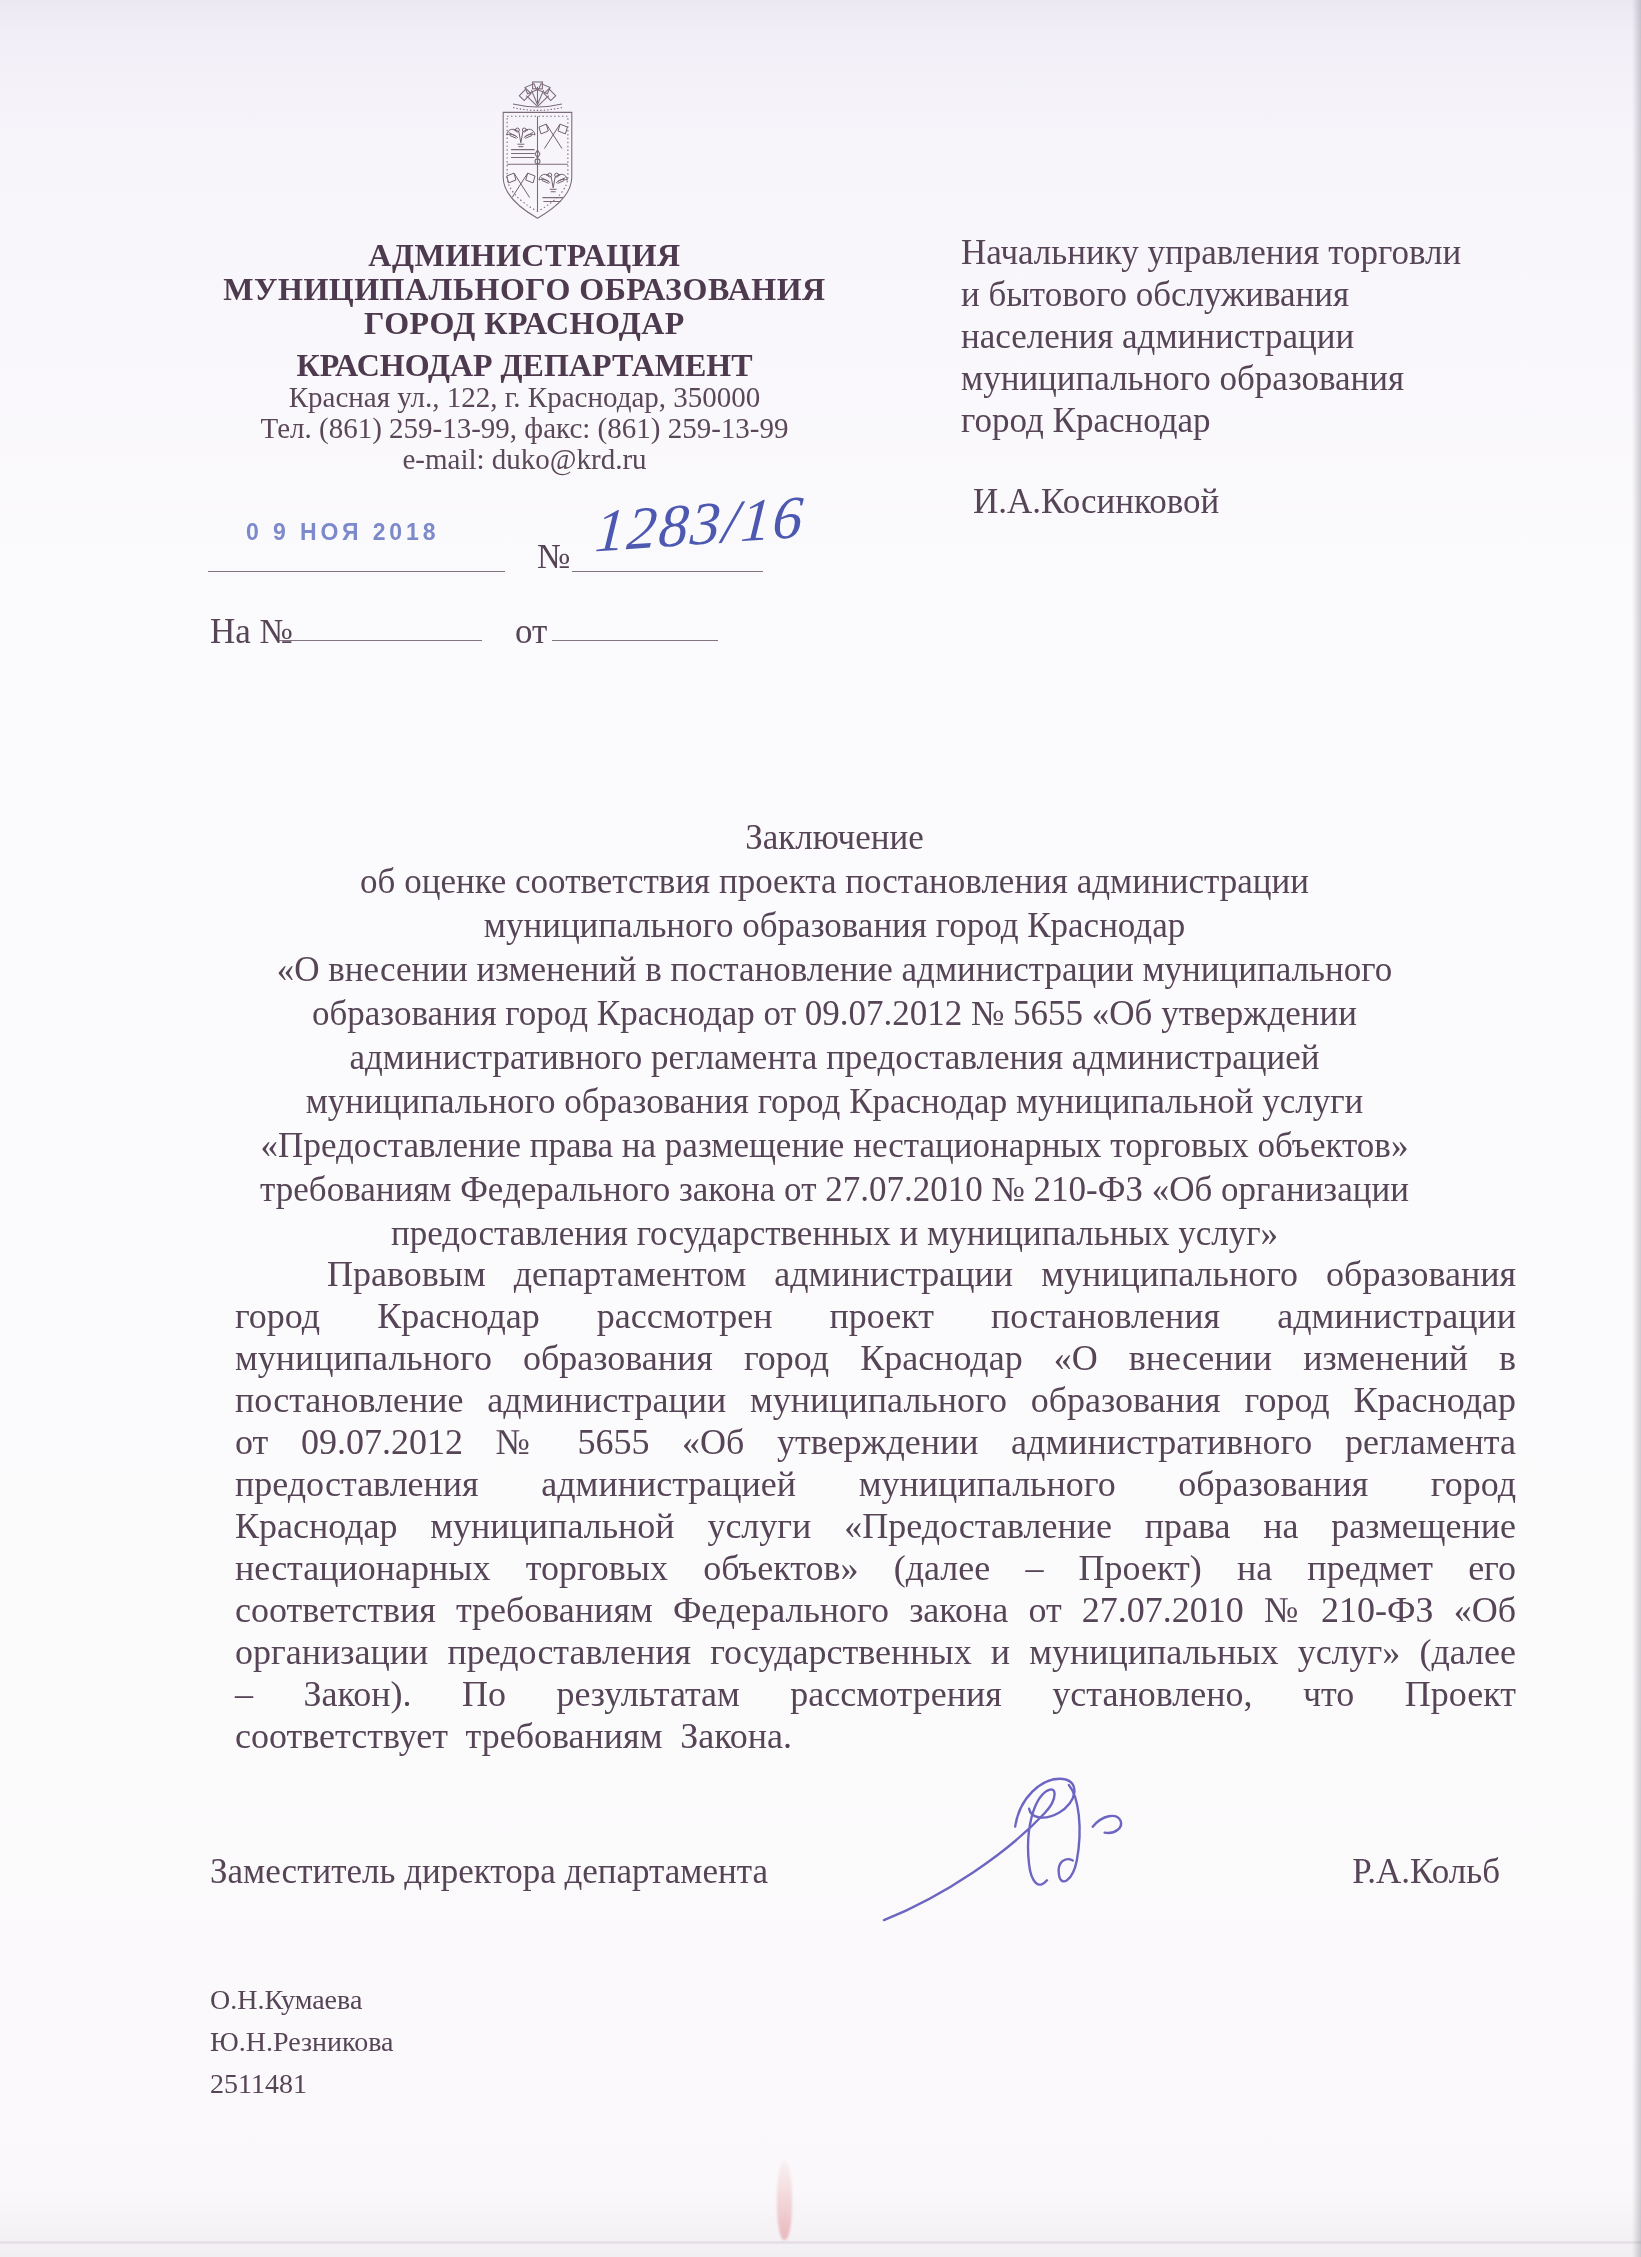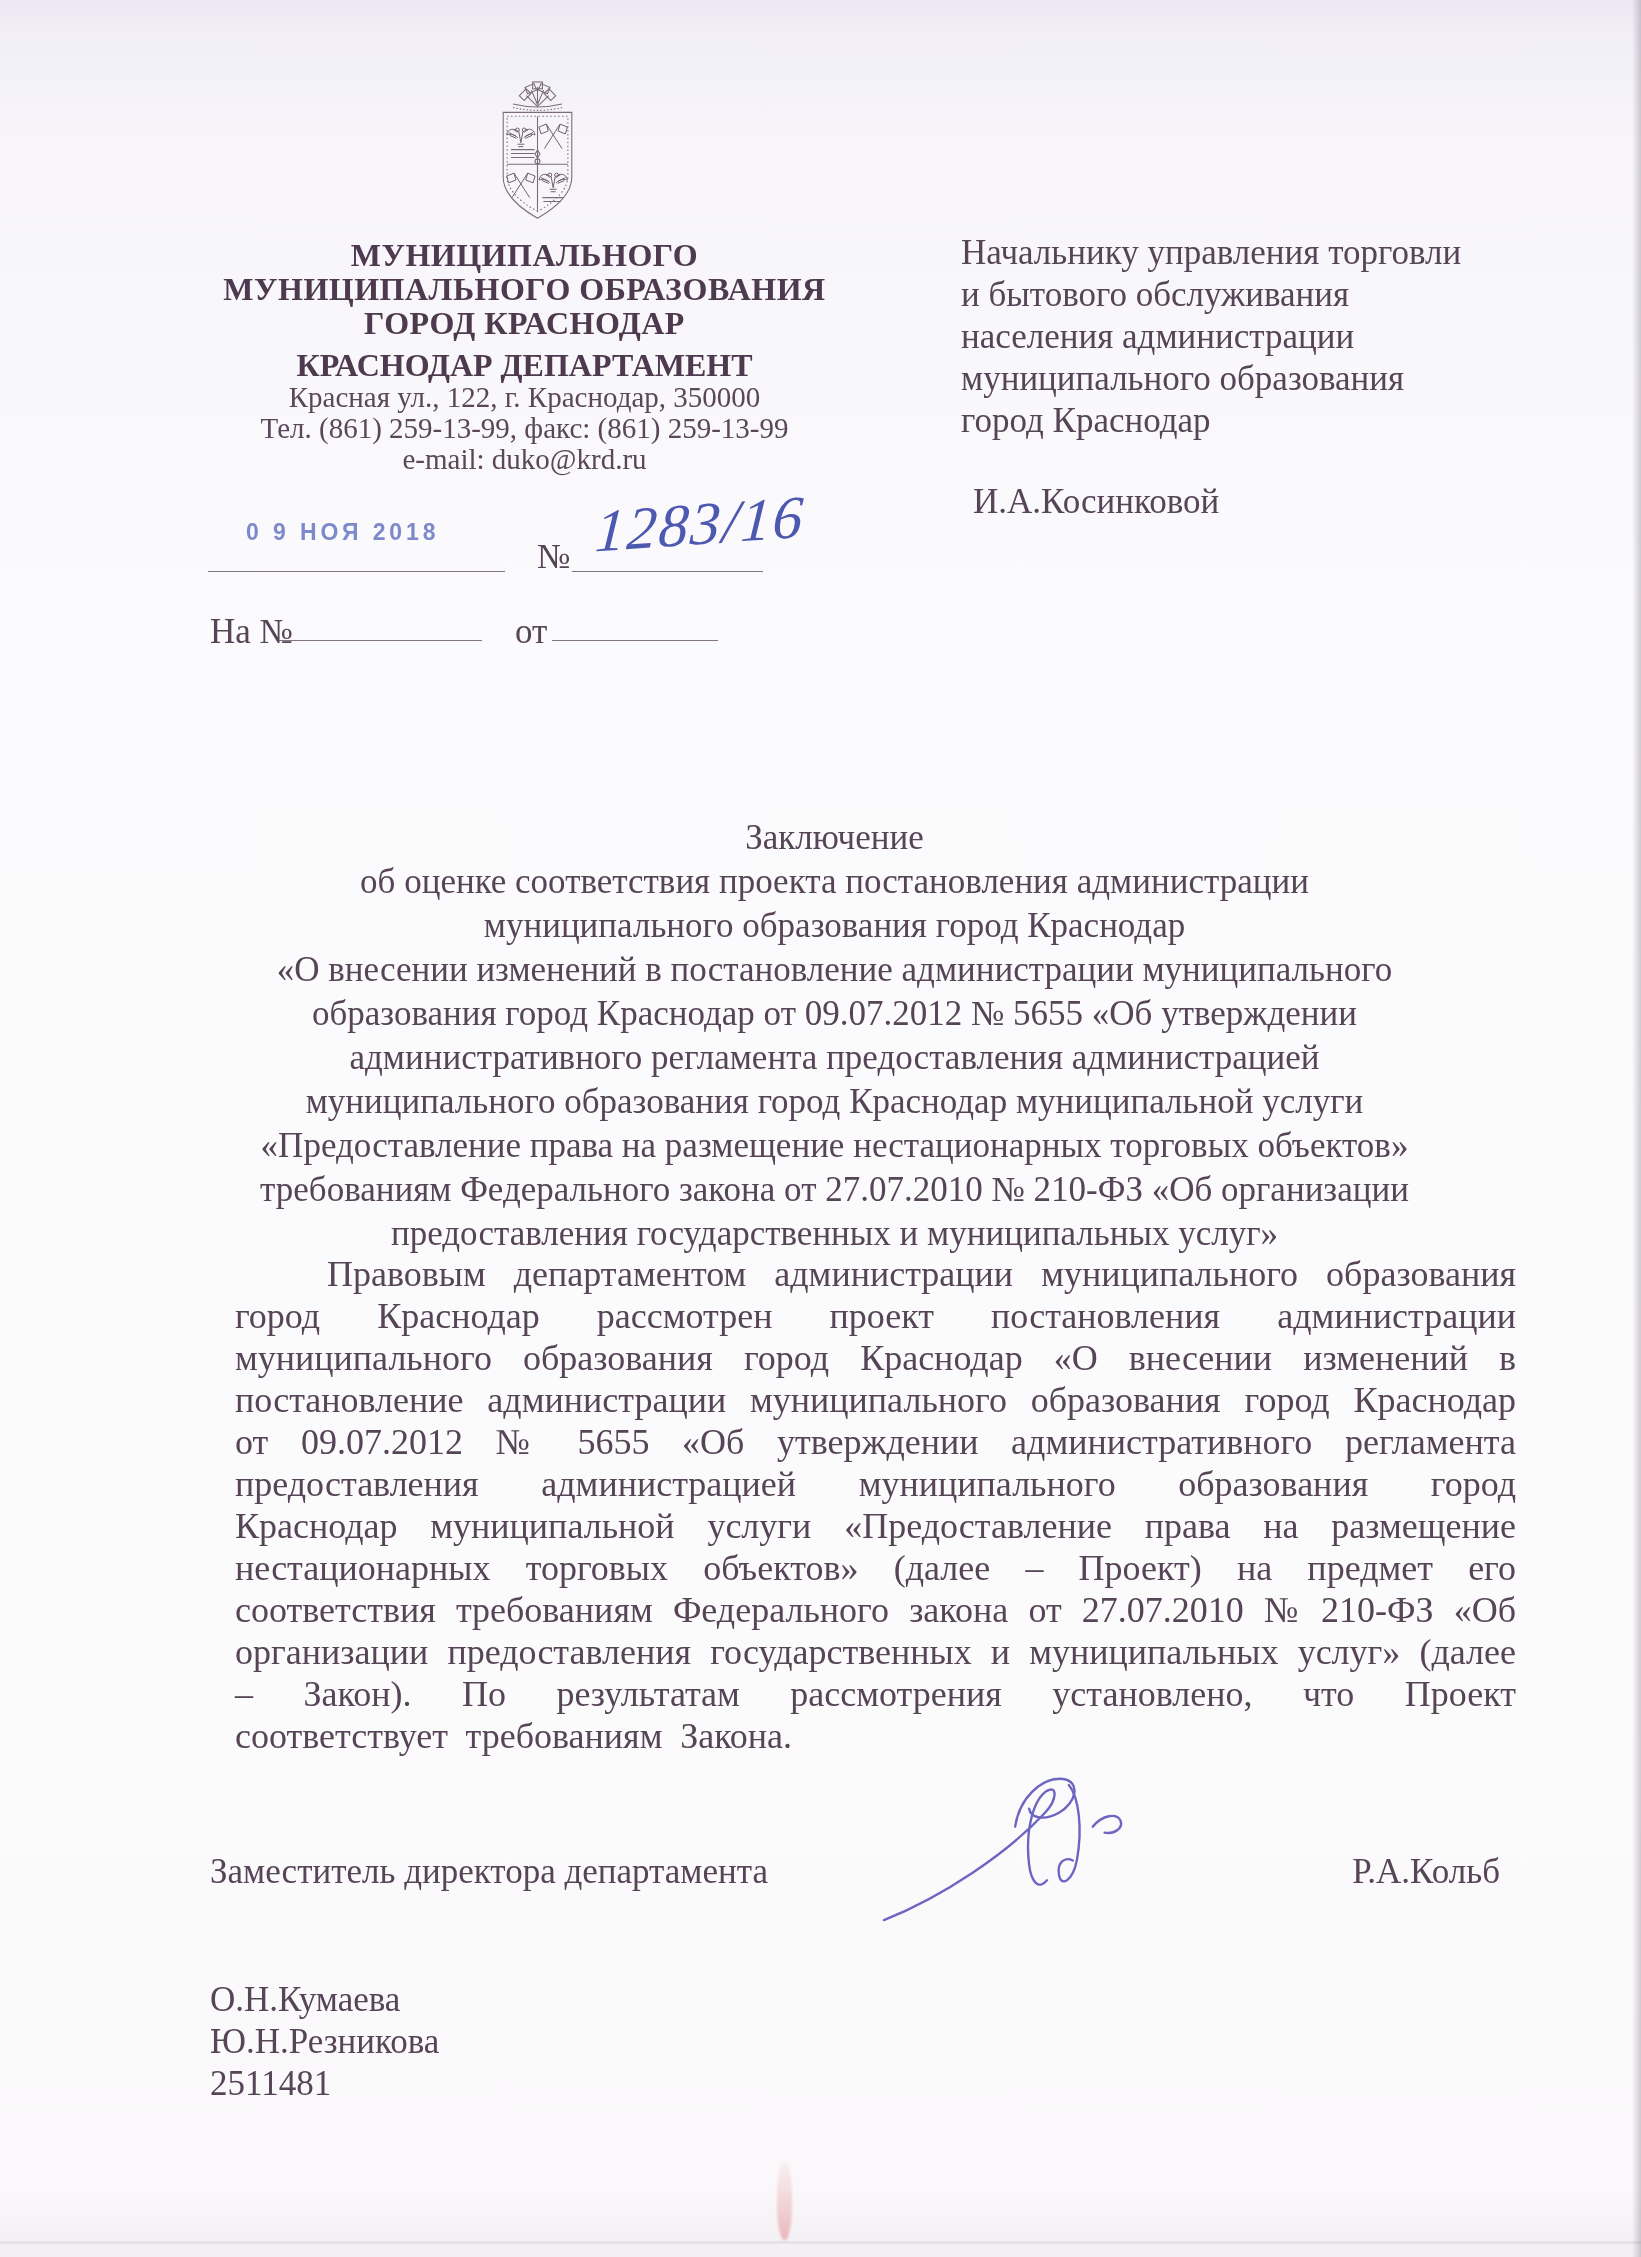--- a/index.html
+++ b/index.html
@@ -39,21 +39,21 @@
 
   .title{position:absolute;left:183px;top:816px;width:1303px;text-align:center;
         font-size:35px;line-height:44px;}
   .body-par{position:absolute;left:208px;top:1253px;width:1281px;font-size:36px;line-height:42px;
         text-align:justify;text-indent:92px;word-spacing:8.7px;margin-left:27px;}
 
   .sig-label{position:absolute;left:210px;top:1852px;font-size:35px;}
   .sig-ink{position:absolute;left:874px;top:1769px;}
   .sig-name{position:absolute;right:141px;top:1852px;font-size:35px;}
 
-  .execs{position:absolute;left:210px;top:1979px;font-size:35px;line-height:42px;}
+  .execs{position:absolute;left:210px;top:1979px;font-size:28px;line-height:42px;}
 </style>
 </head>
 <body>
 
 <div class="page">
 
   <svg class="emblem" width="89" height="147" viewBox="0 0 90 150">
     <defs>
       <g id="eagle" stroke="#6f5d6d" fill="none" stroke-width="1">
         <circle cx="-3.5" cy="-7" r="2"></circle>
@@ -105,21 +105,21 @@
         <circle cx="45" cy="82" r="2.5"></circle>
       <path d="M45,70.5 l2.5,4 -2.5,4 -2.5,-4 z"></path>
     </g>
     <use href="#eagle" transform="translate(28,57)"></use>
     <use href="#eagle" transform="translate(61,103)"></use>
     <use href="#xflags" transform="translate(61,56)"></use>
     <use href="#xflags" transform="translate(28,106)"></use>
   </svg>
 
   <div class="lh">
-    <div class="org">МУНИЦИПАЛЬНОГО</div>
+    <div class="org">АДМИНИСТРАЦИЯ</div>
     <div class="org">МУНИЦИПАЛЬНОГО ОБРАЗОВАНИЯ</div>
     <div class="org">ГОРОД КРАСНОДАР</div>
     <div class="dept">КРАСНОДАР ДЕПАРТАМЕНТ</div>
     <div class="addr">Красная ул., 122, г. Краснодар, 350000</div>
     <div class="addr">Тел. (861) 259-13-99, факс: (861) 259-13-99</div>
     <div class="addr">e-mail: duko@krd.ru</div>
   </div>
 
   <div class="stamp">0 9 НОЯ 2018</div>
   <div class="ul ul1"></div>

